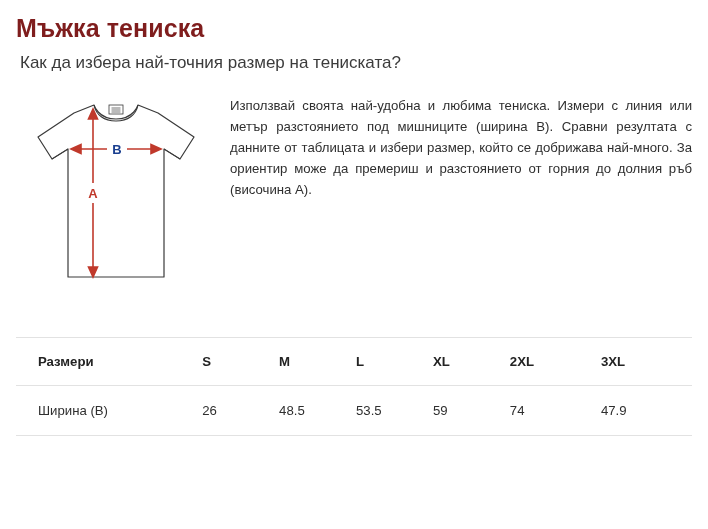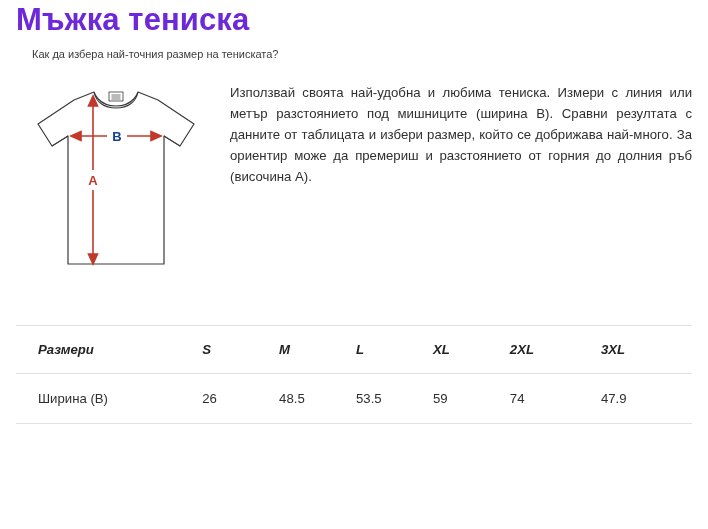--- a/index.html
+++ b/index.html
@@ -15,30 +15,30 @@
     overflow: hidden;
   }
   .page {
     width: 708px;
     height: 529px;
     position: relative;
     box-sizing: border-box;
     padding: 0 16px;
   }
   .title {
-    font-size: 31px;
+    font-size: 25px;
     font-weight: bold;
-    color: #6d28d9;
-    margin: 2px 0 0 0;
+    color: #7f1d1d;
+    margin: 14px 0 0 0;
     letter-spacing: 0.1px;
   }
   .subtitle {
-    font-size: 11px;
+    font-size: 17px;
     color: #3b3b3b;
-    margin: 10px 0 0 16px;
+    margin: 10px 0 0 4px;
     font-weight: normal;
   }
   .content {
     display: flex;
     margin-top: 18px;
     align-items: flex-start;
   }
   .figure {
     width: 200px;
     flex: 0 0 200px;
@@ -85,21 +85,20 @@
     color: #2f2f2f;
     vertical-align: middle;
   }
   table.size-table thead th {
     border-top: 1px solid #e2e2e2;
     border-bottom: 1px solid #e2e2e2;
     font-weight: bold;
     color: #232323;
     padding-top: 16px;
     padding-bottom: 16px;
-    font-style: italic;
   }
   table.size-table tbody tr:last-child td {
     border-bottom: 1px solid #e2e2e2;
   }
   .col-label {
     width: 158px;
     padding-left: 22px !important;
   }
   .col-size {
     width: 72px;

